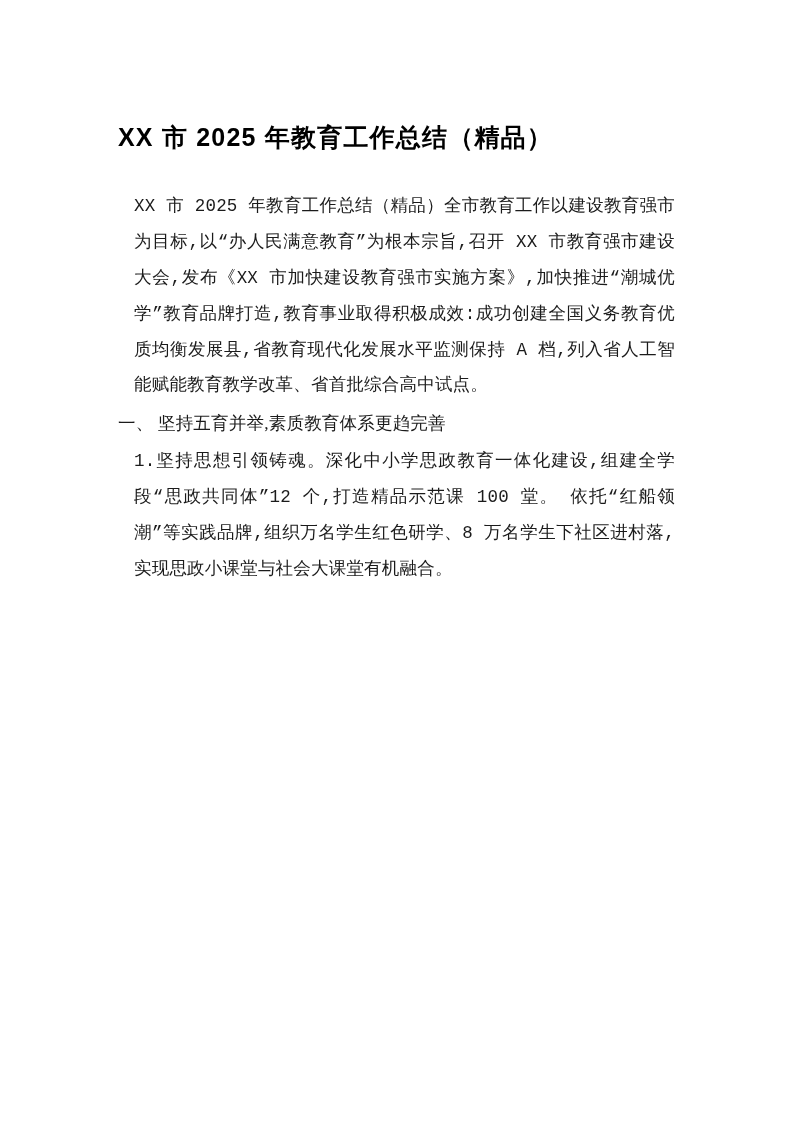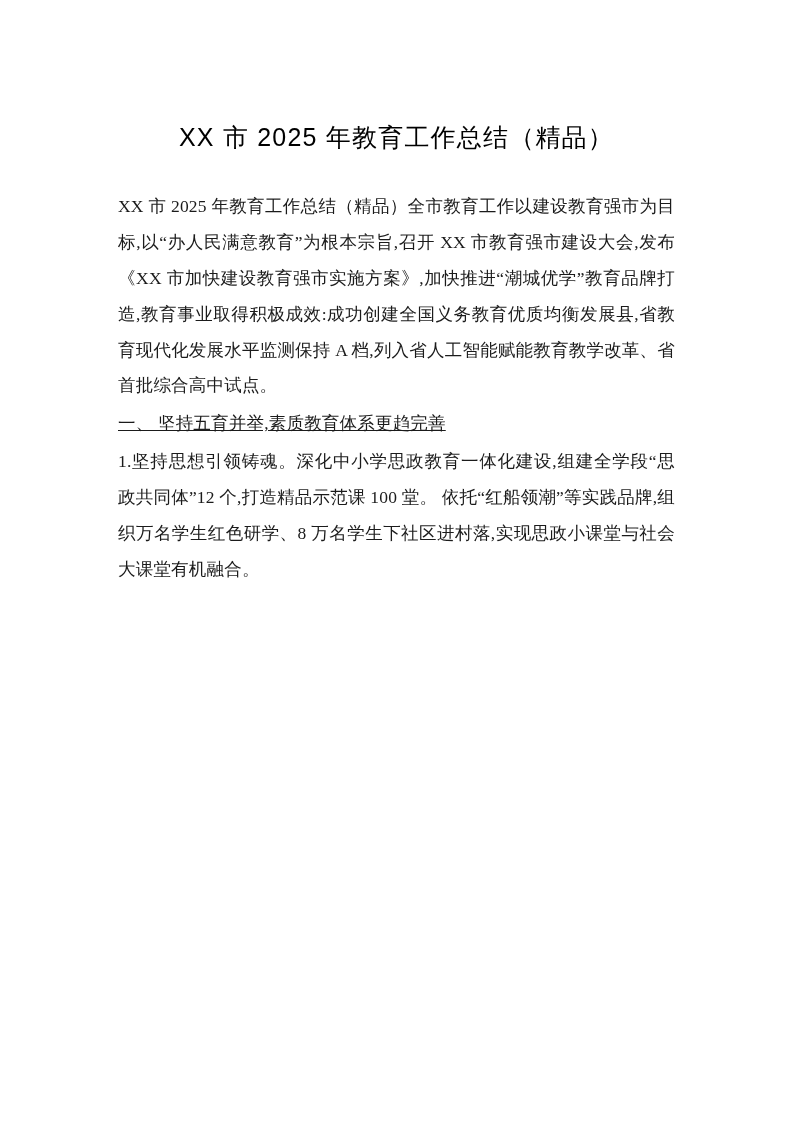--- a/index.html
+++ b/index.html
@@ -18,46 +18,45 @@
     box-sizing: border-box;
     width: 793px;
     height: 1122px;
     padding: 120px 118px 60px 118px;
     position: relative;
     background: #ffffff;
   }
   .doc-title {
     font-family: "Liberation Sans", "DejaVu Sans", sans-serif;
     font-size: 25px;
-    font-weight: normal;
+    font-weight: bold;
     letter-spacing: 1.2px;
-    text-align: center;
     color: #000000;
     margin: 0 0 34px 0;
     line-height: 1.4;
   }
   .body-text {
     font-size: 17.5px;
     line-height: 2.05;
     text-align: justify;
     text-justify: inter-ideograph;
     color: #1b1b1b;
     margin: 0;
     letter-spacing: 0.2px;
   }
   .para {
-    margin: 0 0 2px 0;
+    margin: 0 0 2px 16px;
+    font-family: Liberation Mono, monospace;
   }
   .section-heading {
     font-size: 17.5px;
     line-height: 2.05;
     color: #1b1b1b;
     margin: 0 0 2px 0;
     letter-spacing: 0.2px;
-    text-decoration: underline;
   }
 </style>
 </head>
 <body>
 
 <div class="page">
 
   <h1 class="doc-title">XX 市 2025 年教育工作总结（精品）</h1>
 
   <div class="body-text">

